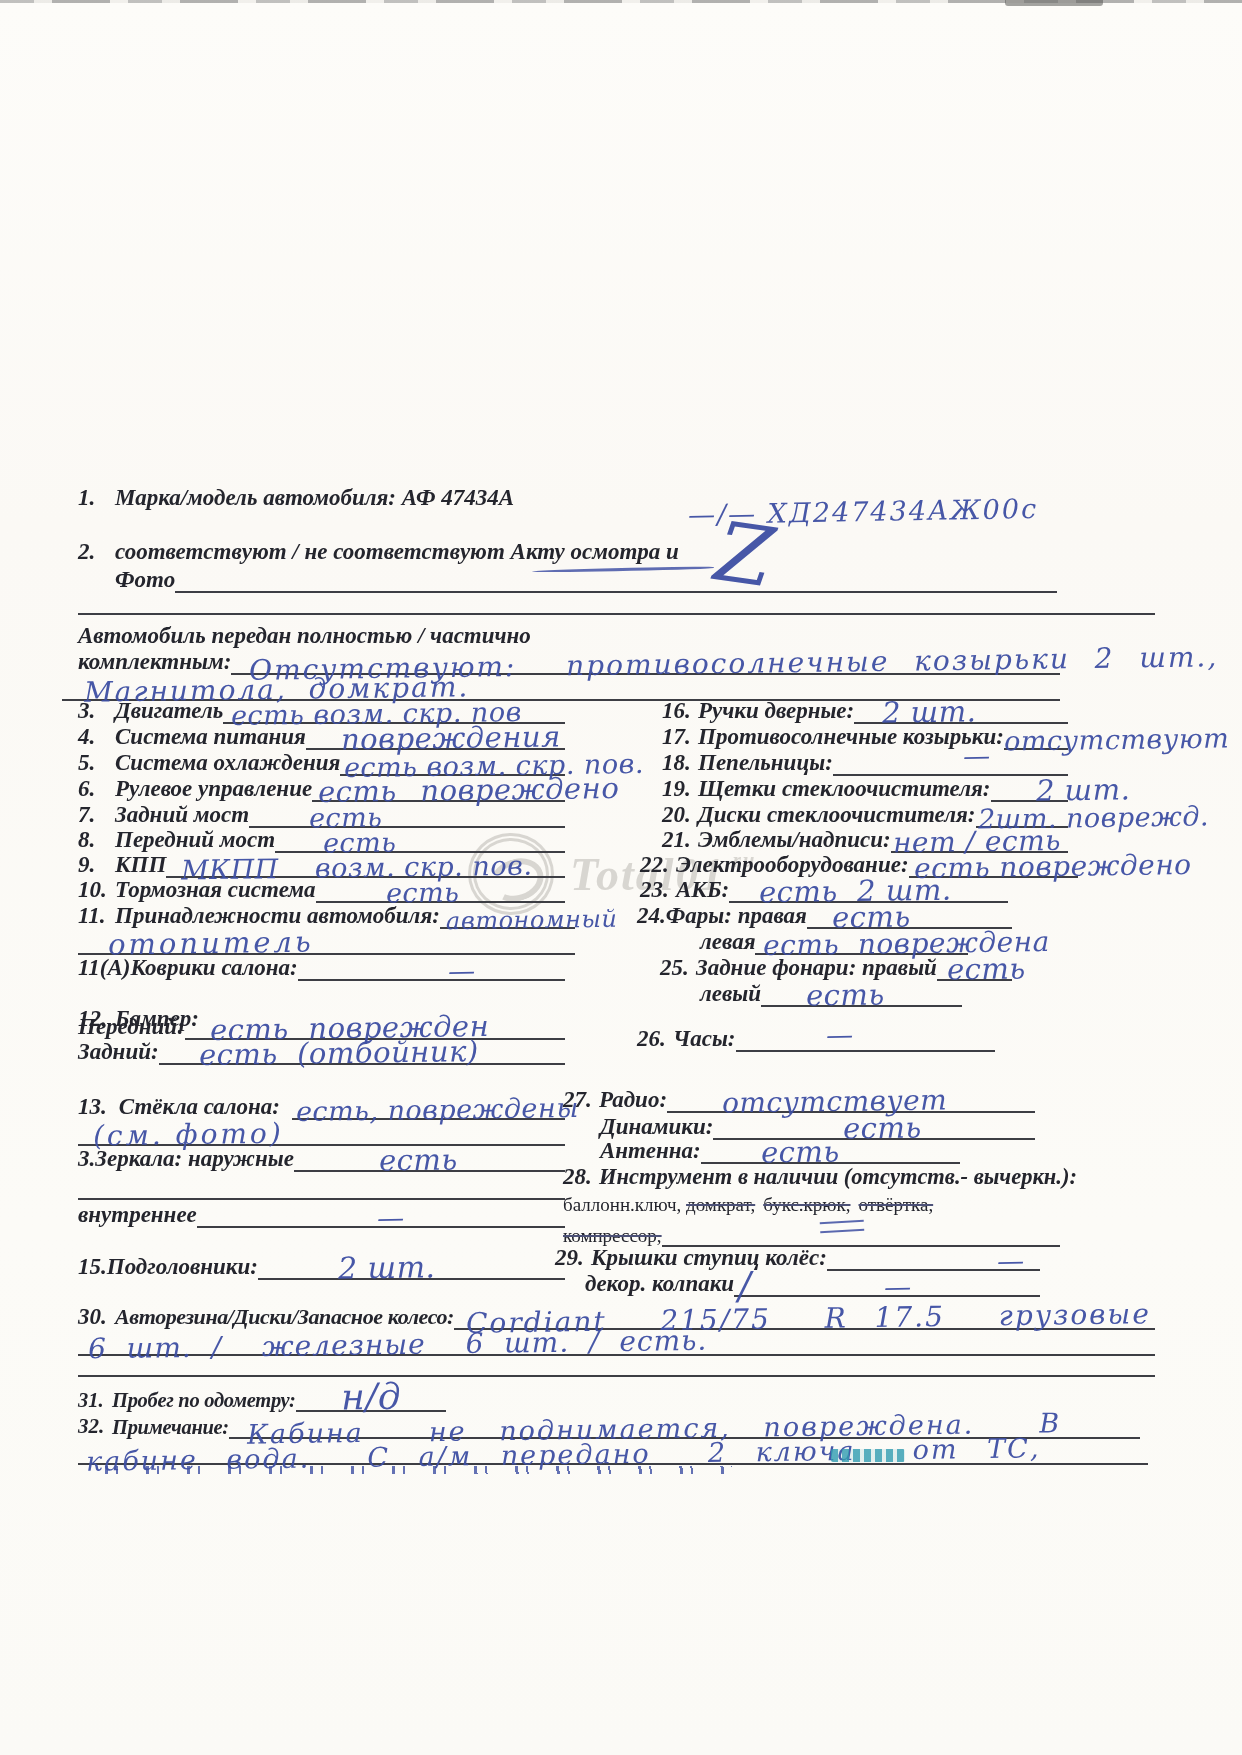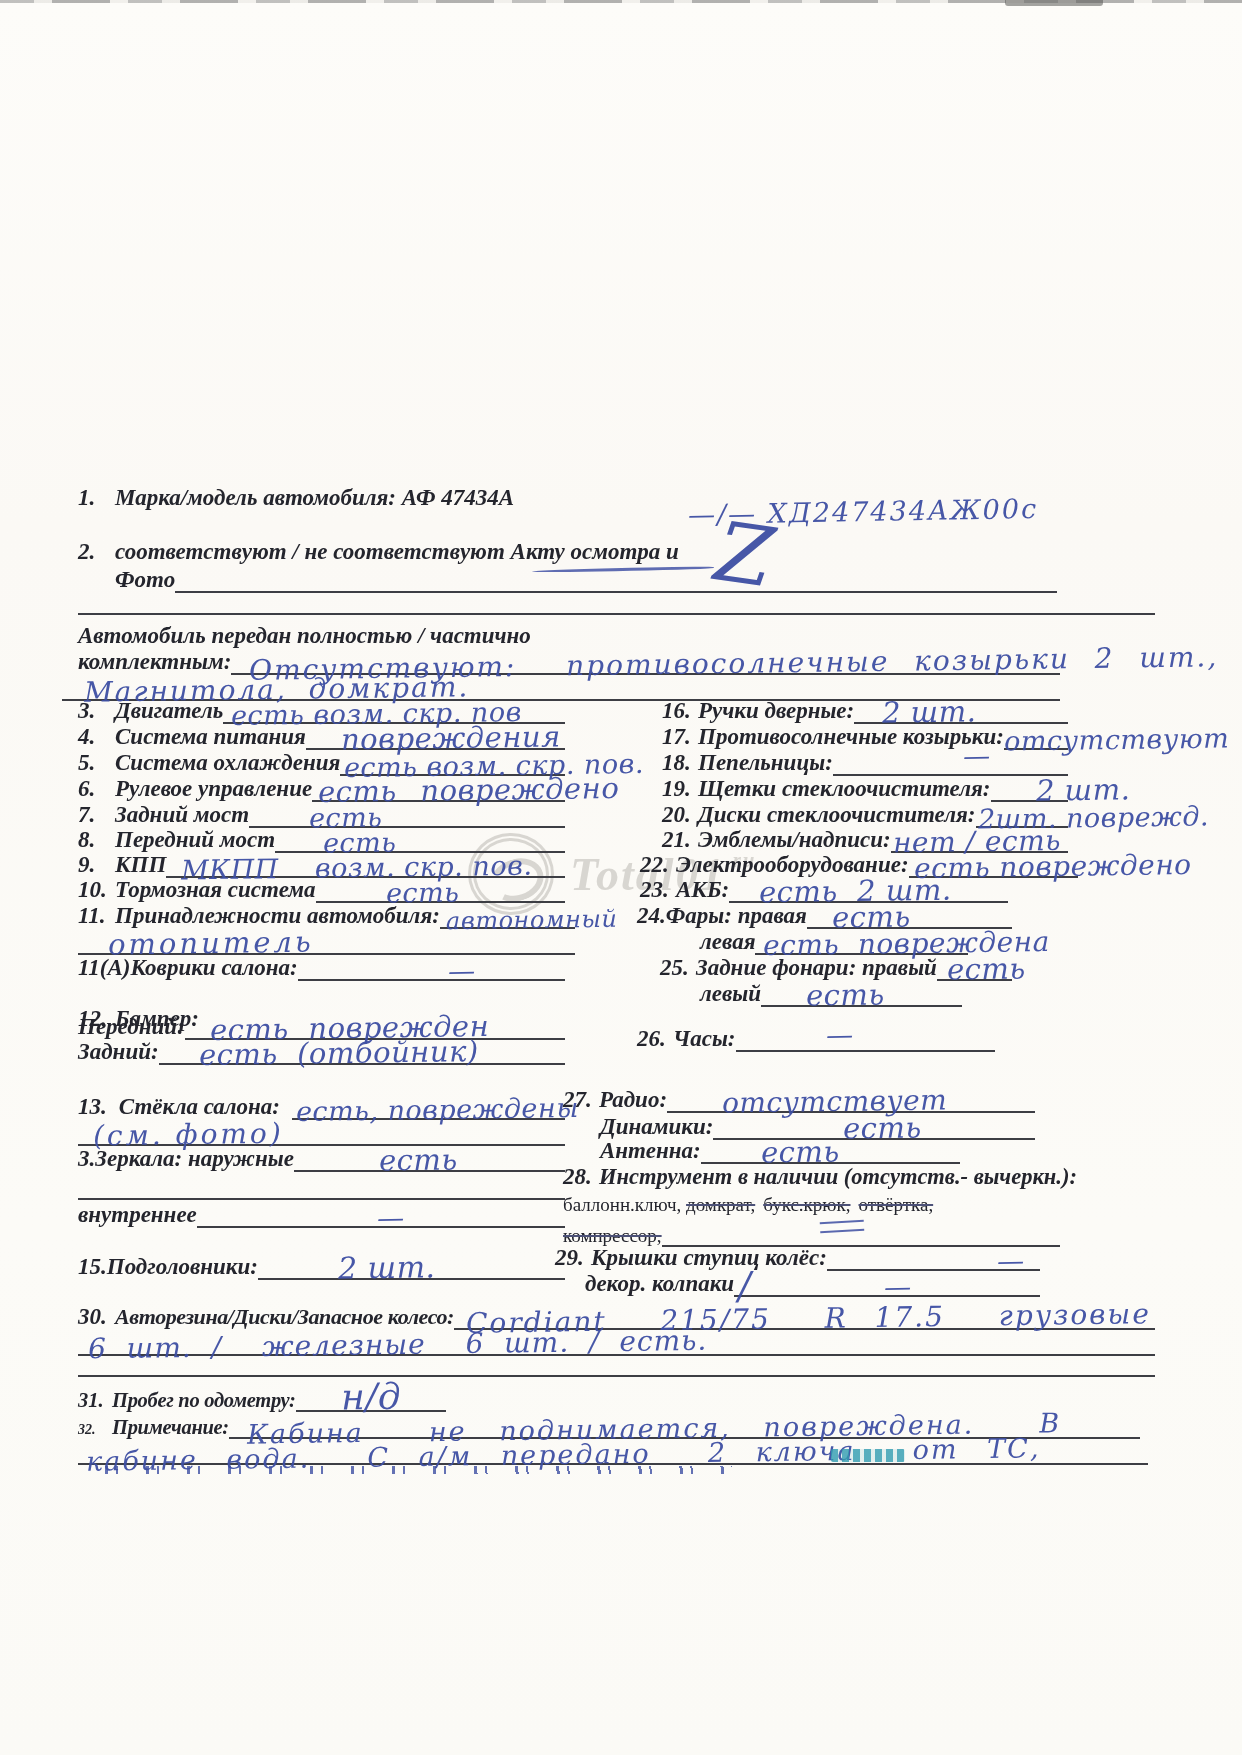--- a/index.html
+++ b/index.html
@@ -360,21 +360,21 @@
   </div>
   <div class="ln" style="top:1375px;left:78px;width:1077px;"></div>
   <div class="row" style="top:1385px;left:78px;width:482px;">
     <span class="num" style="font-size:20.5px;width:34px;">31.</span>
     <span class="lbl lbl-sm">Пробег по одометру:</span>
     <span class="ln2" style="max-width:150px;">
       <span class="hw" style="left:45px;font-size:36px;">н/д</span>
     </span>
   </div>
   <div class="row" style="top:1412px;left:78px;width:1062px;">
-    <span class="num" style="font-size:14px;width:34px;">32.</span>
+    <span class="num" style="font-size:21px;width:34px;">32.</span>
     <span class="lbl lbl-sm">Примечание:</span>
     <span class="ln2">
       <span class="hw" style="left:18px;font-size:27px;letter-spacing:2px;word-spacing:22px;">Кабина  не поднимается, повреждена.  В</span>
     </span>
   </div>
   <div class="row" style="top:1438px;left:78px;width:1070px;">
     <span class="ln2">
       <span class="hw" style="left:8px;font-size:27px;letter-spacing:2px;word-spacing:18px;">кабине вода.  С а/м передано  2 ключа  от ТС,</span>
     </span>
   </div>

